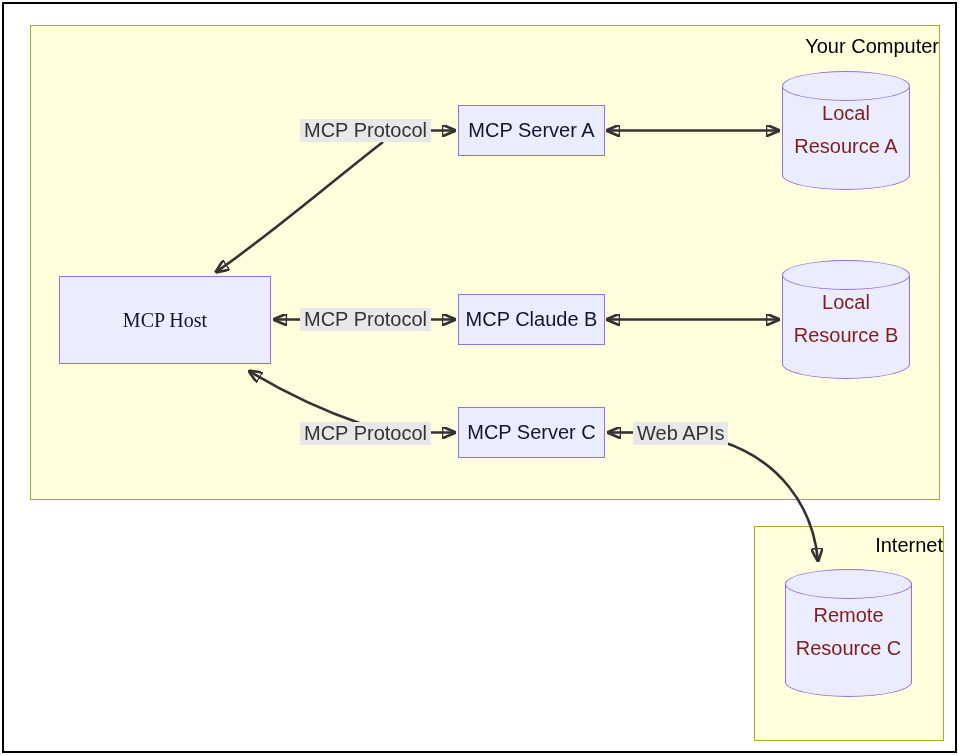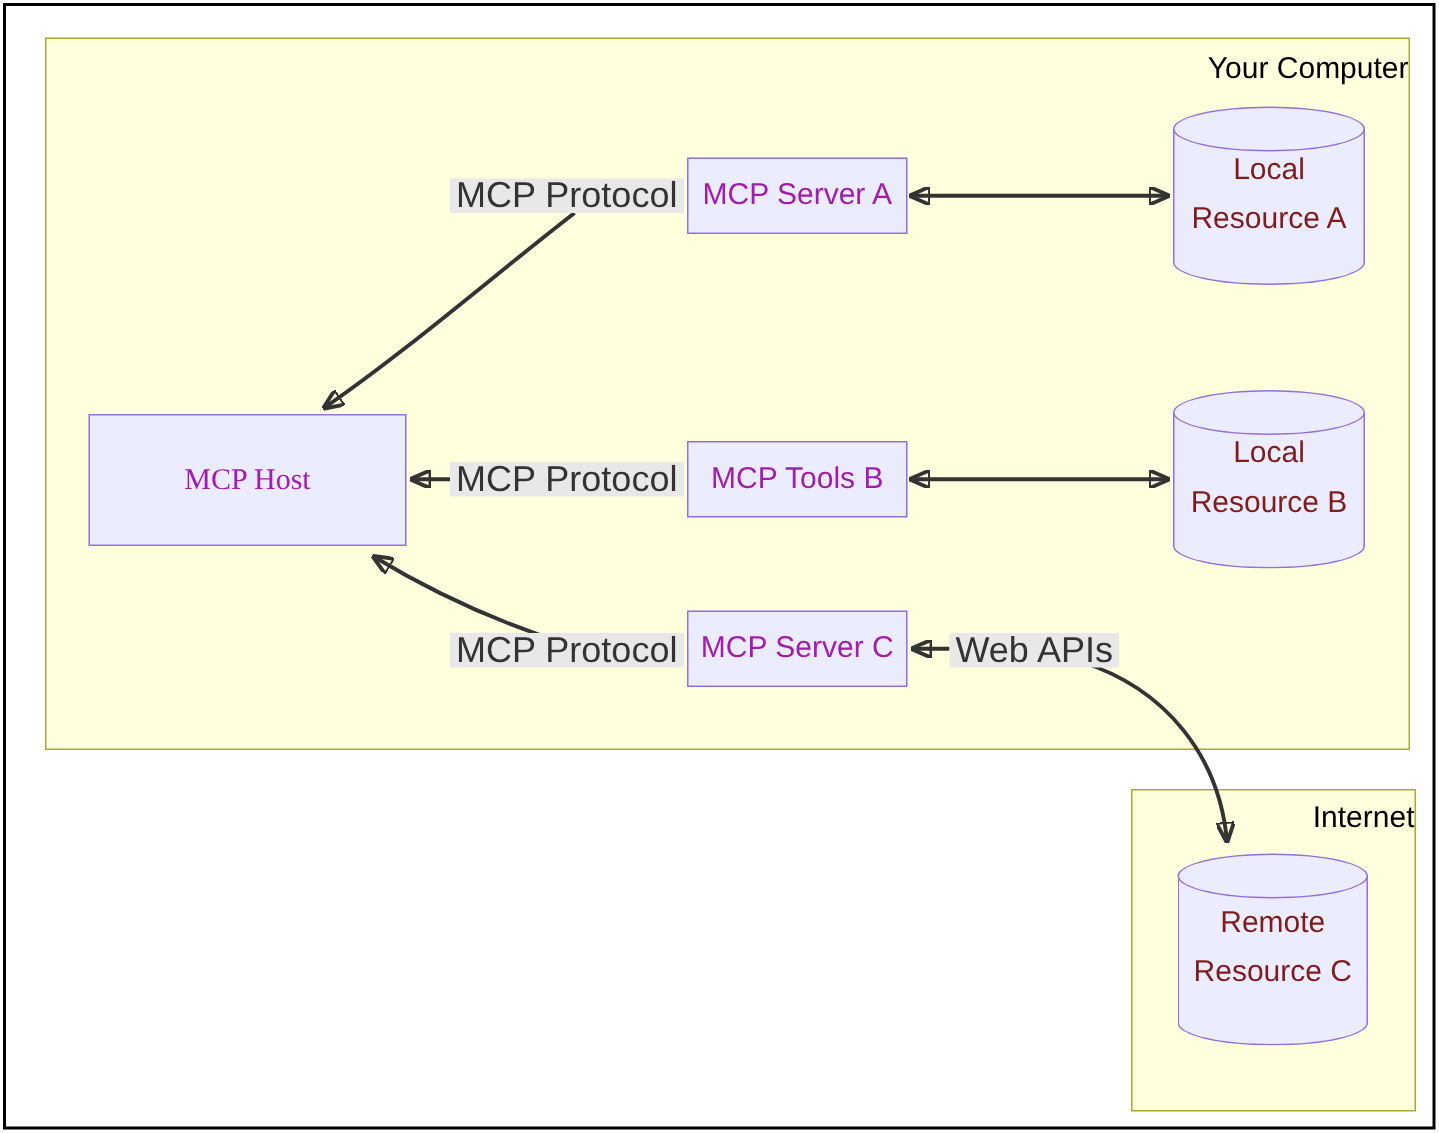--- a/index.html
+++ b/index.html
@@ -50,21 +50,21 @@
   .node {
     position: absolute;
     background: #ECECFF;
     border: 1px solid #9370DB;
     display: flex;
     flex-direction: column;
     align-items: center;
     justify-content: center;
     text-align: center;
     font-size: 20px;
-    color: #a21caf;
+    color: #0f172a;
     white-space: nowrap;
   }
   .node .node-line { line-height: 35px; }
   .node-host     { left: 59px;  top: 276px; width: 212px; height: 88px; font-family: Liberation Serif, serif; }
   .node-server-a { left: 458px; top: 105px; width: 147px; height: 51px; }
   .node-server-b { left: 458px; top: 294px; width: 147px; height: 51px; }
   .node-server-c { left: 458px; top: 407px; width: 147px; height: 51px; }
 
   .cylinder { position: absolute; }
   .cyl-local-a  { left: 782px; top: 71px;  width: 128px; height: 119px; }
@@ -97,21 +97,21 @@
     color: #7f1d1d;
     white-space: nowrap;
   }
   .cyl-remote-c .cyl-label { top: 30px; }
   .cyl-label .node-line { line-height: 33px; }
 
   .edge-label {
     position: absolute;
     background: #e8e8e8;
     color: #333333;
-    font-size: 24px;
+    font-size: 20px;
     line-height: 23px;
     height: 23px;
     padding: 0 4px;
     white-space: nowrap;
     z-index: 4;
   }
   .lbl-protocol-a { left: 300px; top: 119px; }
   .lbl-protocol-b { left: 300px; top: 308px; }
   .lbl-protocol-c { left: 300px; top: 422px; }
   .lbl-web-apis   { left: 633px; top: 422px; }
@@ -151,21 +151,21 @@
 
   <div class="node node-host">
     <div class="node-line">MCP Host</div>
   </div>
 
   <div class="node node-server-a">
     <div class="node-line">MCP Server A</div>
   </div>
 
   <div class="node node-server-b">
-    <div class="node-line">MCP Tools B</div>
+    <div class="node-line">MCP Claude B</div>
   </div>
 
   <div class="node node-server-c">
     <div class="node-line">MCP Server C</div>
   </div>
 
   <div class="cylinder cyl-local-a">
     <div class="cyl-body"></div>
     <div class="cyl-top"></div>
     <div class="cyl-label">

